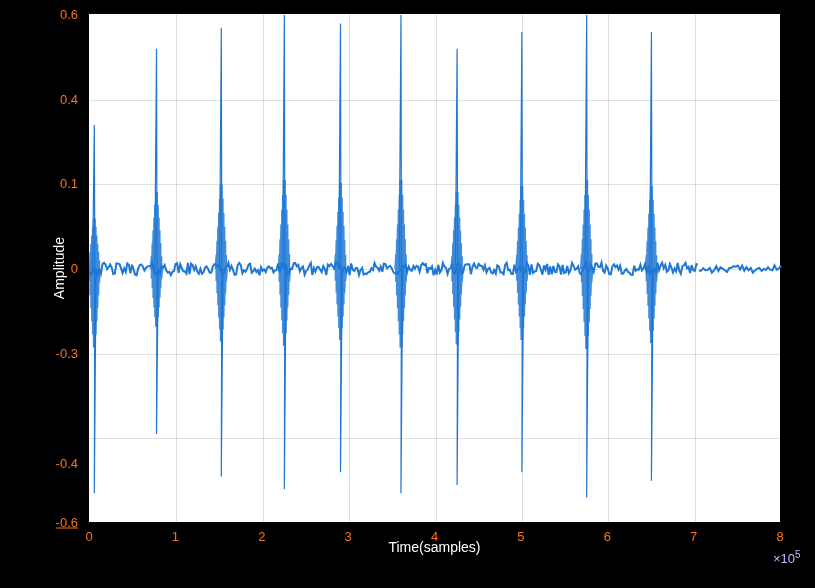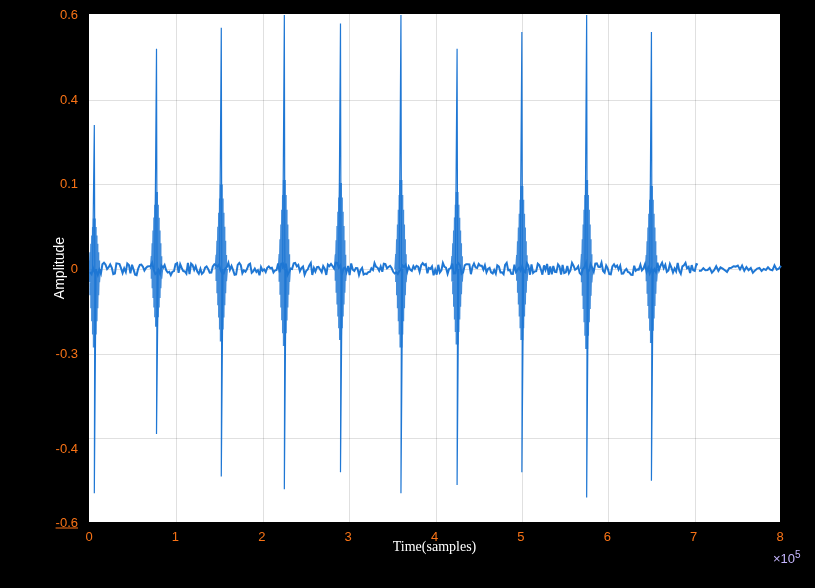--- a/index.html
+++ b/index.html
@@ -124,36 +124,36 @@
         <path d="M427.69250000000005 255 L427.69250000000005 255 L428.55625000000003 241.17111111111114 L428.55625000000003 266.85333333333335 L429.42 227.34222222222218 L429.42 278.70666666666665 L430.28375 213.51333333333332 L430.28375 290.56 L431.14750000000004 199.68444444444444 L431.14750000000004 302.4133333333333 L432.01125 185.85555555555558 L432.01125 314.2666666666667 L432.875 172.0266666666666 L432.875 326.12 L433.73875 185.85555555555558 L433.73875 314.2666666666667 L434.60249999999996 199.68444444444444 L434.60249999999996 302.4133333333333 L435.46625 213.51333333333332 L435.46625 290.56 L436.33 227.34222222222218 L436.33 278.70666666666665 L437.19374999999997 241.17111111111114 L437.19374999999997 266.85333333333335 L438.05749999999995 255 L438.05749999999995 255 " class="series-noise"></path>
         <path d="M495.92875000000004 255 L497.65625 1 L498.1745 255 L497.65625 483.6 L499.38374999999996 255 " class="series-line"></path>
         <path d="M492.47375000000005 255 L492.47375000000005 255 L493.33750000000003 240.18333333333334 L493.33750000000003 268.335 L494.20125 225.36666666666665 L494.20125 281.67 L495.065 210.54999999999998 L495.065 295.00500000000005 L495.92875000000004 195.73333333333332 L495.92875000000004 308.34 L496.7925 180.9166666666667 L496.7925 321.675 L497.65625 166.10000000000002 L497.65625 335.01 L498.52 180.9166666666667 L498.52 321.675 L499.38374999999996 195.73333333333332 L499.38374999999996 308.34 L500.2475 210.54999999999998 L500.2475 295.00500000000005 L501.11125 225.36666666666665 L501.11125 281.67 L501.97499999999997 240.18333333333334 L501.97499999999997 268.335 L502.83874999999995 255 L502.83874999999995 255 " class="series-noise"></path>
         <path d="M560.71 255 L562.4375 17.933333333333273 L562.95575 255 L562.4375 466.6666666666667 L564.165 255 " class="series-line"></path>
         <path d="M557.255 255 L557.255 255 L558.11875 241.17111111111114 L558.11875 267.34722222222223 L558.9825 227.34222222222218 L558.9825 279.69444444444446 L559.8462499999999 213.51333333333332 L559.8462499999999 292.0416666666667 L560.71 199.68444444444444 L560.71 304.3888888888889 L561.57375 185.85555555555558 L561.57375 316.73611111111114 L562.4375 172.0266666666666 L562.4375 329.0833333333333 L563.30125 185.85555555555558 L563.30125 316.73611111111114 L564.165 199.68444444444444 L564.165 304.3888888888889 L565.0287500000001 213.51333333333332 L565.0287500000001 292.0416666666667 L565.8925 227.34222222222218 L565.8925 279.69444444444446 L566.75625 241.17111111111114 L566.75625 267.34722222222223 L567.62 255 L567.62 255 " class="series-noise"></path>
       </svg>
   </div>
 
   <div class="ylabel" id="ylabel" style="left: 28px; top: 268px;">Amplitude</div>
 
-  <div class="xlabel" id="xlabel" style="left: 434.5px; top: 539px; font-family: Liberation Serif, serif;">Time(samples)</div>
+  <div class="xlabel" id="xlabel" style="left: 434.5px; top: 539px;">Time(samples)</div>
 
   <div class="xexp" id="xexp" style="left: 773px; top: 549px;">×10<span style="font-size:10px; vertical-align:super;">5</span></div>
 
   <div id="tickLabels">
       <div class="xtick-label" style="left: 89px; top: 529px;">0</div>
       <div class="xtick-label" style="left: 175.375px; top: 529px;">1</div>
       <div class="xtick-label" style="left: 261.75px; top: 529px;">2</div>
       <div class="xtick-label" style="left: 348.125px; top: 529px;">3</div>
       <div class="xtick-label" style="left: 434.5px; top: 529px;">4</div>
       <div class="xtick-label" style="left: 520.875px; top: 529px;">5</div>
       <div class="xtick-label" style="left: 607.25px; top: 529px;">6</div>
       <div class="xtick-label" style="left: 693.625px; top: 529px;">7</div>
       <div class="xtick-label" style="left: 780px; top: 529px;">8</div>
       <div class="ytick-label" style="left: 44px; width: 34px; top: 522px; text-decoration: underline;">-0.6</div>
-      <div class="ytick-label" style="left: 44px; width: 34px; top: 448px;">-0.4</div>
+      <div class="ytick-label" style="left: 44px; width: 34px; top: 463px;">-0.4</div>
       <div class="ytick-label" style="left: 44px; width: 34px; top: 352.667px;">-0.3</div>
       <div class="ytick-label" style="left: 44px; width: 34px; top: 268px;">0</div>
       <div class="ytick-label" style="left: 44px; width: 34px; top: 183.333px;">0.1</div>
       <div class="ytick-label" style="left: 44px; width: 34px; top: 98.6667px;">0.4</div>
       <div class="ytick-label" style="left: 44px; width: 34px; top: 14px;">0.6</div>
     </div>
 
 </div>
 
 </body></html>

